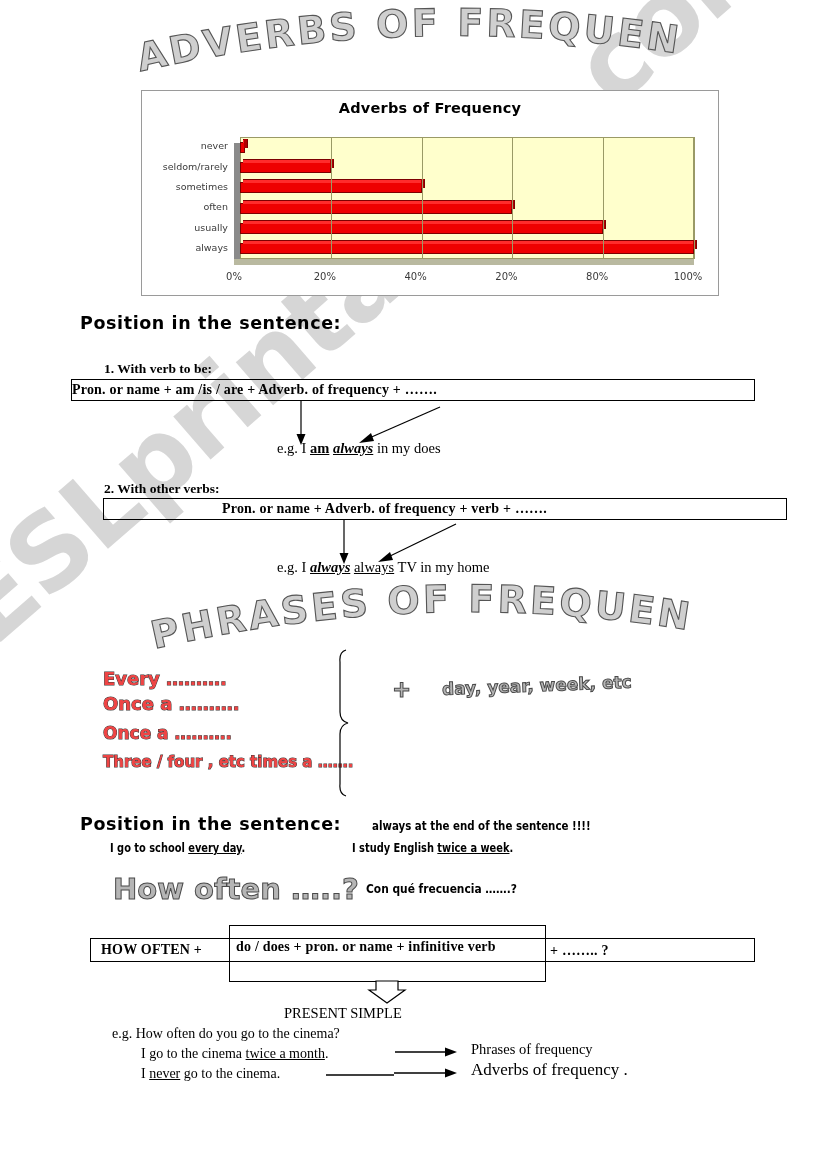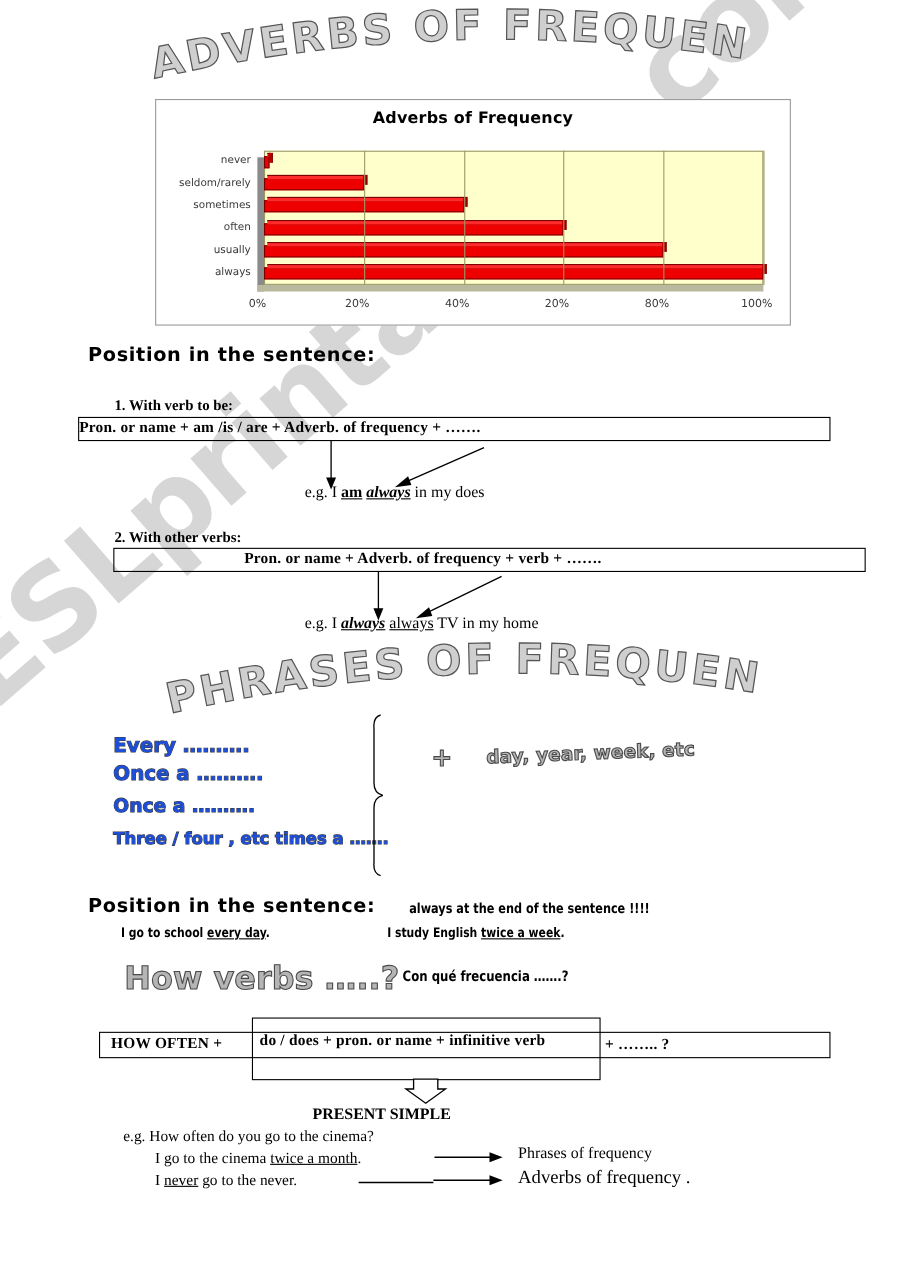--- a/index.html
+++ b/index.html
@@ -212,21 +212,21 @@
     font-size: 14.5px;
     white-space: nowrap;
   }
   .u { text-decoration: underline; }
   .ital-u { font-style: italic; font-weight: bold; text-decoration: underline; }
 
   
   .outline-text {
     font-family: "DejaVu Sans", sans-serif;
     font-weight: bold;
-    color: #1d4ed8;
+    color: #ef4444;
     -webkit-text-stroke: 1px #3a3a3a;
     paint-order: stroke fill;
     white-space: nowrap;
   }
   .gray-out-text {
     font-family: "DejaVu Sans", sans-serif;
     font-weight: bold;
     color: #b5b5b5;
     -webkit-text-stroke: 1px #4a4a4a;
     white-space: nowrap;
@@ -240,21 +240,21 @@
     transform: scaleX(0.82);
     transform-origin: left center;
   }
   .serif-plain {
     font-family: "Liberation Serif", serif;
     font-size: 14px;
     white-space: nowrap;
   }
   .serif-bold {
     font-family: "Liberation Serif", serif;
-    font-weight: bold;
+    font-weight: normal;
     font-size: 14px;
     white-space: nowrap;
   }
   svg.deco { position: absolute; overflow: visible; z-index: 11; }
 </style>
 </head>
 <body>
 
 <div id="watermark">
   <div class="wm-text">ESLprintables.com</div>
@@ -408,21 +408,21 @@
 <div class="layer small-bold-narrow" style="left:372px; top:818px; font-size:12.5px;">always at the end of the sentence  !!!!</div>
 
 <div class="layer small-bold-narrow" style="left:110px; top:841px; font-size:12px;">
   <span>I go to school </span><span class="u">every day</span><span>.</span>
 </div>
 
 <div class="layer small-bold-narrow" style="left:352px; top:841px; font-size:12px;">
   <span>I study English </span><span class="u">twice a week</span><span>.</span>
 </div>
 
-<div class="layer gray-out-text" style="left:113px; top:872px; font-size:29px;">How verbs …..?</div>
+<div class="layer gray-out-text" style="left:113px; top:872px; font-size:29px;">How often …..?</div>
 
 <div class="layer small-bold-narrow" style="left:366px; top:881px; font-size:13px;">Con qué frecuencia …….?</div>
 
 <div class="formula-box layer" style="left:90px; top:938px; width:665px; height:24px;">
   <span class="formula-text" style="margin-left:10px;">HOW OFTEN  + </span>
 </div>
 
 <div class="layer" style="left:229px; top:925px; width:317px; height:57px; border:1px solid #000; box-sizing:border-box;">
   <span class="formula-text" style="position:absolute; left:6px; top:13px;">do / does  + pron. or name   + infinitive verb</span>
 </div>
@@ -437,21 +437,21 @@
 
 <div class="layer serif-plain" style="left:112px; top:1026px;text-align:right;">
   <span>e.g. </span><span>How often do you go to the cinema?</span>
 </div>
 
 <div class="layer serif-plain" style="left:141px; top:1046px;">
   <span>I go to the cinema </span><span class="u">twice a month</span><span>.</span>
 </div>
 
 <div class="layer serif-plain" style="left:141px; top:1066px;">
-  <span>I </span><span class="u">never</span><span> go to the never.</span>
+  <span>I </span><span class="u">never</span><span> go to the cinema.</span>
 </div>
 
 <svg class="deco" style="left:395px; top:1045px;" width="66" height="14">
   <line x1="0" y1="7" x2="52" y2="7" stroke="#000" stroke-width="1.3"></line>
   <polygon points="62,7 50,2.5 50,11.5" fill="#000"></polygon>
 </svg>
 
 <svg class="deco" style="left:326px; top:1066px;" width="136" height="14">
   <line x1="0" y1="9" x2="68" y2="9" stroke="#000" stroke-width="1.3"></line>
   <line x1="68" y1="7" x2="122" y2="7" stroke="#000" stroke-width="1.3"></line>

